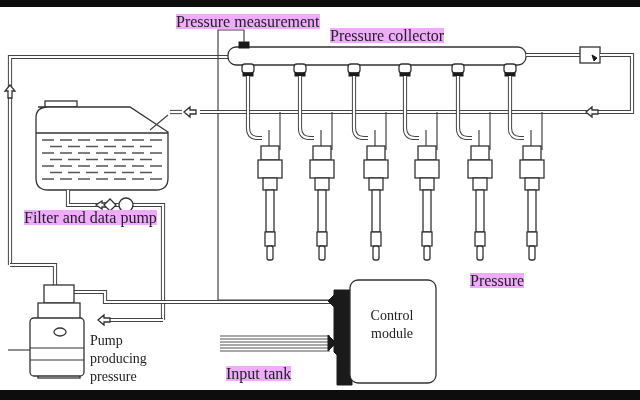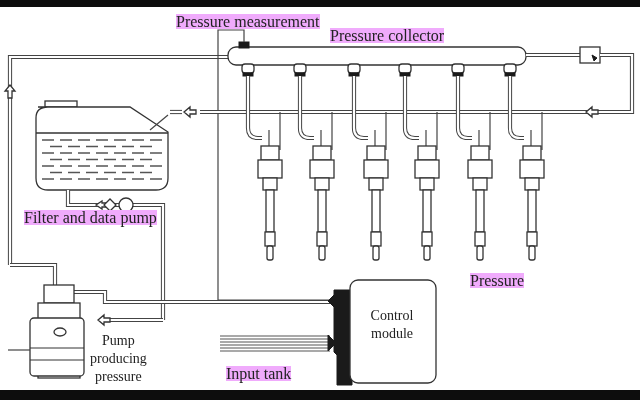--- a/index.html
+++ b/index.html
@@ -8,21 +8,21 @@
   .bar-bottom{position:absolute;left:0;top:390px;width:640px;height:10px;background:#0d0d0d;}
   .canvas{position:absolute;left:0;top:7px;width:640px;height:383px;background:#ffffff;}
   svg{position:absolute;left:0;top:0;}
   .pipe{fill:none;stroke:#444;stroke-width:1.2;}
   .pipew{fill:none;stroke:#444;stroke-width:4.2;}
   .pipei{fill:none;stroke:#fff;stroke-width:2.2;}
   .part{fill:#fff;stroke:#333;stroke-width:1.3;}
   .dark{fill:#1a1a1a;stroke:#1a1a1a;}
   .lbl{position:absolute;font-size:16px;color:#222;background:#f0abfc;line-height:15px;white-space:nowrap;}
   .lbl2{position:absolute;font-size:14px;color:#222;line-height:18px;white-space:pre-line;text-align:center;}
-  .lblL{text-align:center;}
+  .lblL{text-align:left;}
 </style>
 </head>
 <body>
 
 <div class="bar-top"></div>
 <div class="canvas">
 <svg width="640" height="383" viewBox="0 7 640 383">
 
   <g>
     <path class="pipew" d="M10,265 L10,57 L230,57"></path>

